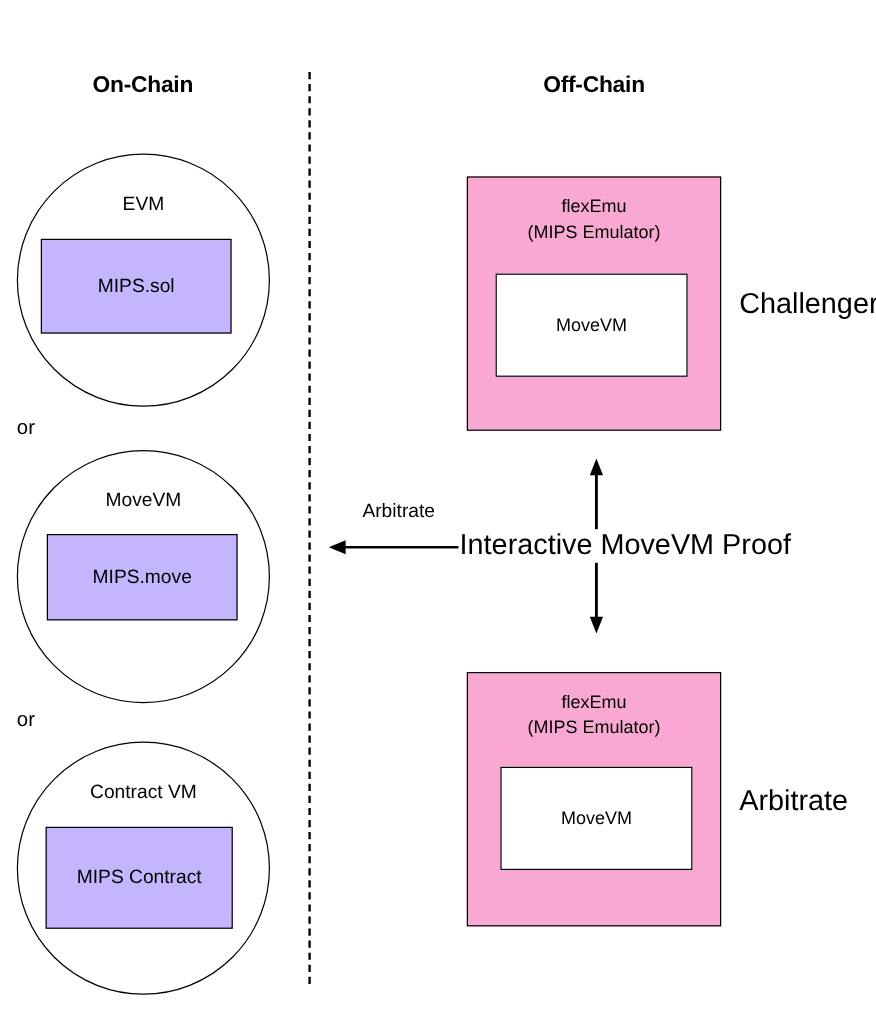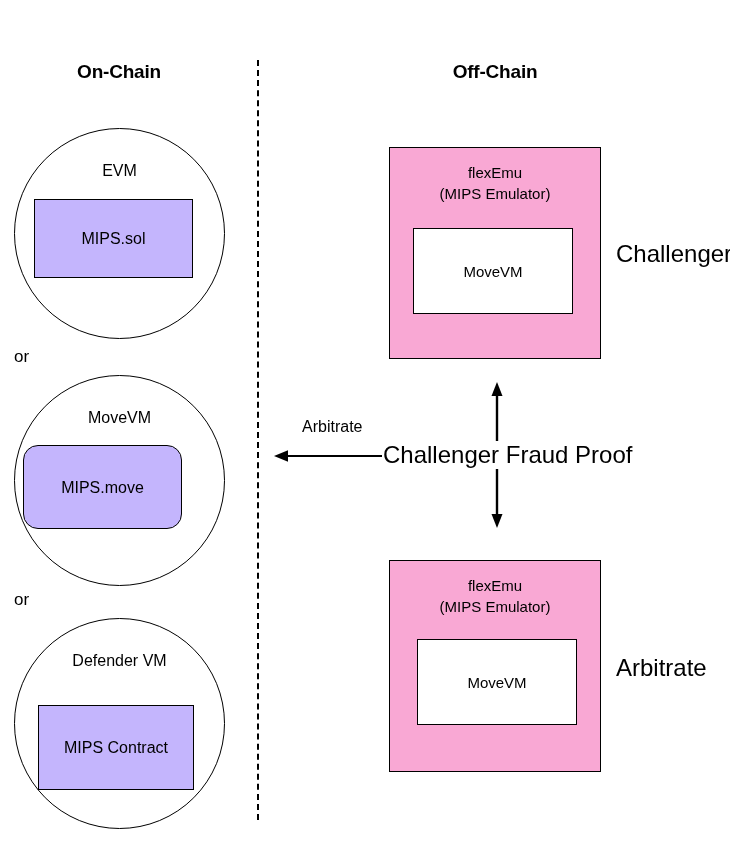--- a/index.html
+++ b/index.html
@@ -77,22 +77,22 @@
     box-sizing: border-box;
     background: #c4b5fd;
     display: flex;
     align-items: center;
     justify-content: center;
     font-size: 16px;
     line-height: 17px;
     white-space: nowrap;
   }
   #box-mips-sol      { left: 19px; top: 70px;  width: 159px; height: 79px; }
-  #box-mips-move     { left: 8px; top: 69px;  width: 159px; height: 84px; border-radius: 15px; }
-  #box-mips-contract { left: 23px; top: 70px;  width: 156px; height: 85px; margin-top: 16px; }
+  #box-mips-move     { left: 24px; top: 69px;  width: 159px; height: 72px; }
+  #box-mips-contract { left: 23px; top: 70px;  width: 156px; height: 85px; }
 
   
   .or-label {
     position: absolute;
     width: 211px;
     left: 14px;
     text-align: left;
     font-size: 17px;
     line-height: 17px;
   }
@@ -192,21 +192,21 @@
   <div class="or-label" id="or-1">or</div>
 
   <div class="vm-circle" id="circle-movevm">
     <div class="circle-label">MoveVM</div>
     <div class="contract-box" id="box-mips-move">MIPS.move</div>
   </div>
 
   <div class="or-label" id="or-2">or</div>
 
   <div class="vm-circle" id="circle-arbitrary">
-    <div class="circle-label">Defender VM</div>
+    <div class="circle-label">Contract VM</div>
     <div class="contract-box" id="box-mips-contract">MIPS Contract</div>
   </div>
 
   <div class="emu-box" id="emu-challenger">
     <div class="emu-title">
       <span>flexEmu</span><br>
       <span>(MIPS Emulator)</span>
     </div>
     <div class="vm-box">MoveVM</div>
   </div>
@@ -227,15 +227,15 @@
     <polygon points="27,148 21.5,134 32.5,134" fill="#000000"></polygon>
   </svg>
 
   <svg class="arrow-svg" id="arrow-horizontal" width="120" height="22" viewBox="0 0 120 22">
     <line x1="14" y1="11" x2="114" y2="11" stroke="#000000" stroke-width="2.2"></line>
     <polygon points="4,11 18,5.2 18,16.8" fill="#000000"></polygon>
   </svg>
 
   <div id="arbitrate-label">Arbitrate</div>
 
-  <div id="fraud-proof-label">Challenger Fraud Proof</div>
+  <div id="fraud-proof-label">Interactive MoveVM Proof</div>
 
 </div>
 
 </body></html>

